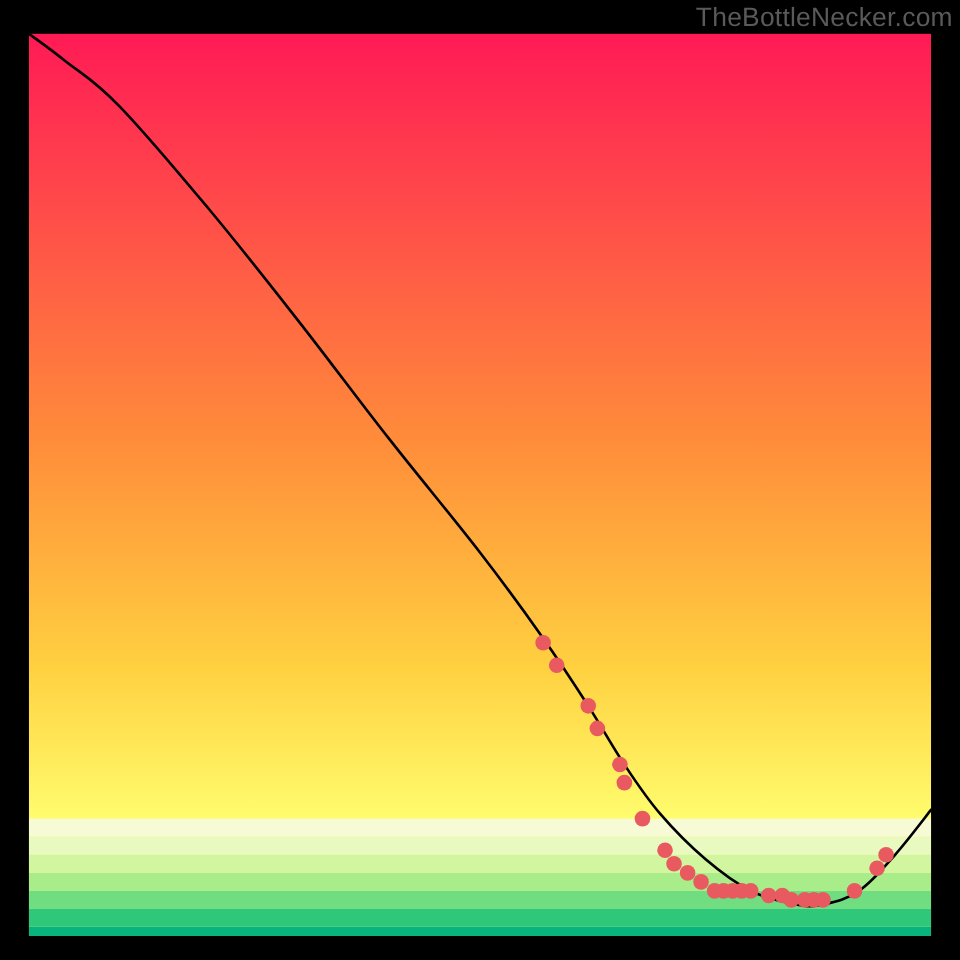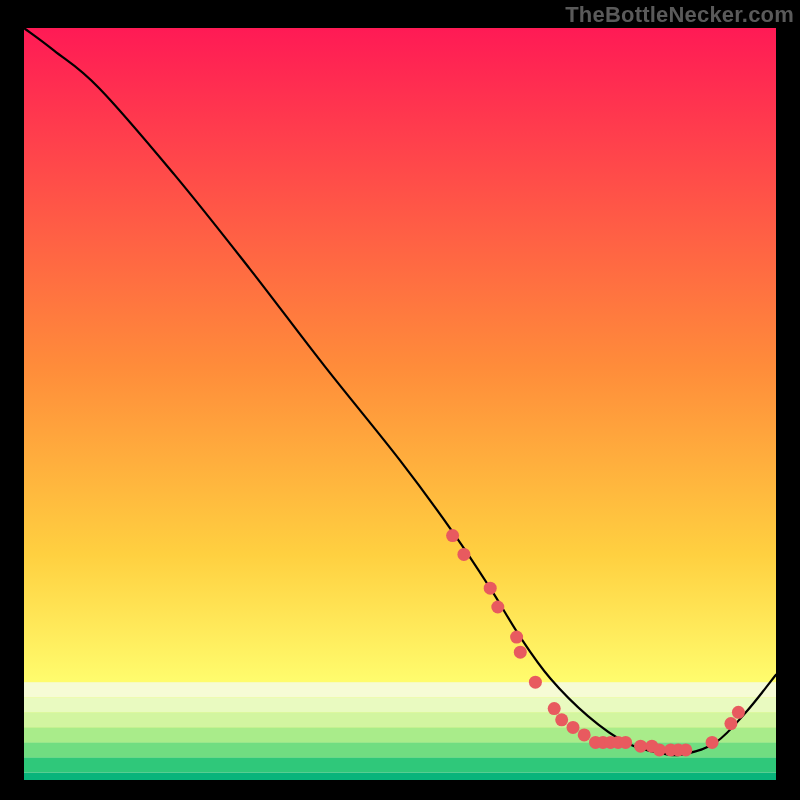--- a/index.html
+++ b/index.html
@@ -18,21 +18,21 @@
     height: 800px;
     background: #000;
   }
   .attribution {
     font-family: Arial, Helvetica, sans-serif;
     position: absolute;
     top: 2px;
     right: 6px;
     color: #5a5a5a;
     font-size: 22px;
-    font-weight: 700;
+    font-weight: 400;
     letter-spacing: 0.2px;
   }
   .plot-wrap {
     position: absolute;
     left: 24px;
     top: 28px;
     width: 752px;
     height: 752px;
   }
   svg {

